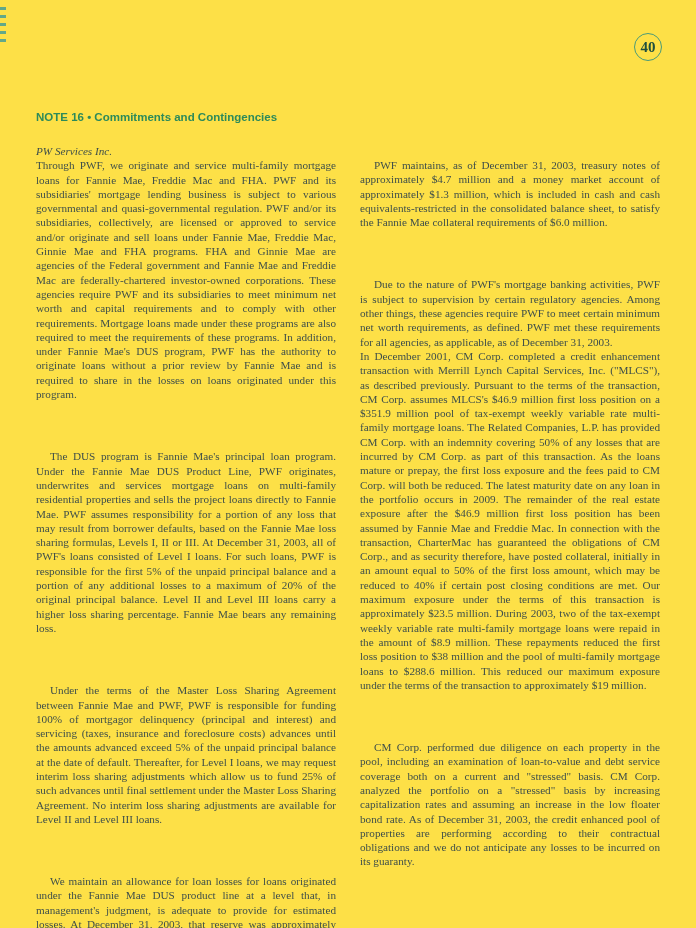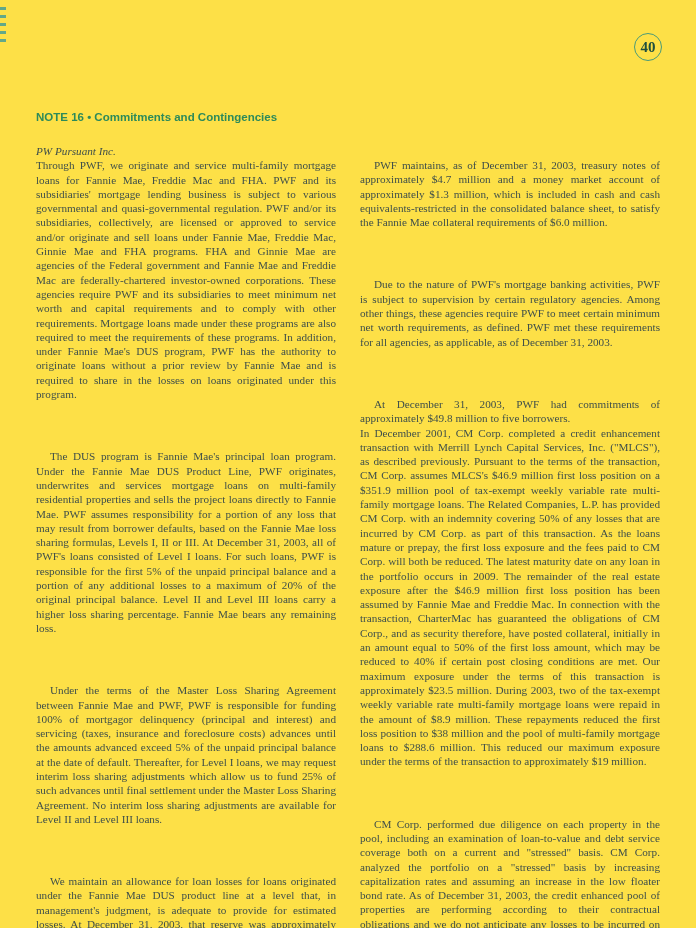--- a/index.html
+++ b/index.html
@@ -90,29 +90,28 @@
   <div class="tick tick-5"></div>
 
   <div class="page-number">
     <span>40</span>
   </div>
 
   <div class="columns">
 
     <div class="col">
       <h2 class="note-heading">NOTE 16 • Commitments and Contingencies</h2>
-      <p class="sub-italic">PW Pursuant Inc.</p>
+      <p class="sub-italic">PW Services Inc.</p>
       <p>Through PWF, we originate and service multi-family mortgage loans for Fannie Mae, Freddie Mac and FHA.  PWF and its subsidiaries' mortgage lending business is subject to various governmental and quasi-governmental regulation.  PWF and/or its subsidiaries, collectively, are licensed or approved to service and/or originate and sell loans under Fannie Mae, Freddie Mac, Ginnie Mae and FHA programs.  FHA and Ginnie Mae are agencies of the Federal government and Fannie Mae and Freddie Mac are federally-chartered investor-owned corporations.  These agencies require PWF and its subsidiaries to meet minimum net worth and capital requirements and to comply with other requirements.  Mortgage loans made under these programs are also required to meet the requirements of these programs.  In addition, under Fannie Mae's DUS program, PWF has the authority to originate loans without a prior review by Fannie Mae and is required to share in the losses on loans originated under this program.</p>
       <p class="indent">The DUS program is Fannie Mae's principal loan program.  Under the Fannie Mae DUS Product Line, PWF originates, underwrites and services mortgage loans on multi-family residential properties and sells the project loans directly to Fannie Mae.  PWF assumes responsibility for a portion of any loss that may result from borrower defaults, based on the Fannie Mae loss sharing formulas, Levels I, II or III.  At December 31, 2003, all of PWF's loans consisted of Level I loans.  For such loans, PWF is responsible for the first 5% of the unpaid principal balance and a portion of any additional losses to a maximum of 20% of the original principal balance.  Level II and Level III loans carry a higher loss sharing percentage.  Fannie Mae bears any remaining loss.</p>
       <p class="indent">Under the terms of the Master Loss Sharing Agreement between Fannie Mae and PWF, PWF is responsible for funding 100% of mortgagor delinquency (principal and interest) and servicing (taxes, insurance and foreclosure costs) advances until the amounts advanced exceed 5% of the unpaid principal balance at the date of default.  Thereafter, for Level I loans, we may request interim loss sharing adjustments which allow us to fund 25% of such advances until final settlement under the Master Loss Sharing Agreement.  No interim loss sharing adjustments are available for Level II and Level III loans.</p>
       <p class="indent">We maintain an allowance for loan losses for loans originated under the Fannie Mae DUS product line at a level that, in management's judgment, is adequate to provide for estimated losses.  At December 31, 2003, that reserve was approximately $6.7 million, which we believe represents its maximum liability at this time.  Unlike loans originated for Fannie Mae, PWF does not share the risk of loss for loans it originates for Freddie Mac or FHA.</p>
     </div>
 
     <div class="col">
       <p class="indent">PWF maintains, as of December 31, 2003, treasury notes of approximately $4.7 million and a money market account of approximately $1.3 million, which is included in cash and cash equivalents-restricted in the consolidated balance sheet, to satisfy the Fannie Mae collateral requirements of $6.0 million.</p>
       <p class="indent">Due to the nature of PWF's mortgage banking activities, PWF is subject to supervision by certain regulatory agencies.  Among other things, these agencies require PWF to meet certain minimum net worth requirements, as defined.  PWF met these requirements for all agencies, as applicable, as of December 31, 2003.</p>
-      <p class="indent">At December 31, 2003, PWF had commitments of approximately $49.8 million to five borrowers.</p>
       <p>In December 2001, CM Corp. completed a credit enhancement transaction with Merrill Lynch Capital Services, Inc.  ("MLCS"), as described previously.  Pursuant to the terms of the transaction, CM Corp. assumes MLCS's $46.9 million first loss position on a $351.9 million pool of tax-exempt weekly variable rate multi-family mortgage loans.  The Related Companies, L.P. has provided CM Corp. with an indemnity covering 50% of any losses that are incurred by CM Corp. as part of this transaction.  As the loans mature or prepay, the first loss exposure and the fees paid to CM Corp. will both be reduced.  The latest maturity date on any loan in the portfolio occurs in 2009.  The remainder of the real estate exposure after the $46.9 million first loss position has been assumed by Fannie Mae and Freddie Mac.  In connection with the transaction, CharterMac has guaranteed the obligations of CM Corp., and as security therefore, have posted collateral, initially in an amount equal to 50% of the first loss amount, which may be reduced to 40% if certain post closing conditions are met.  Our maximum exposure under the terms of this transaction is approximately $23.5 million.  During 2003, two of the tax-exempt weekly variable rate multi-family mortgage loans were repaid in the amount of $8.9 million.  These repayments reduced the first loss position to $38 million and the pool of multi-family mortgage loans to $288.6 million.  This reduced our maximum exposure under the terms of the transaction to approximately $19 million.</p>
       <p class="indent">CM Corp. performed due diligence on each property in the pool, including an examination of loan-to-value and debt service coverage both on a current and "stressed" basis.  CM Corp. analyzed the portfolio on a "stressed" basis by increasing capitalization rates and assuming an increase in the low floater bond rate.  As of December 31, 2003, the credit enhanced pool of properties are performing according to their contractual obligations and we do not anticipate any losses to be incurred on its guaranty.</p>
     </div>
 
   </div>
 </div>
 
 </body></html>

